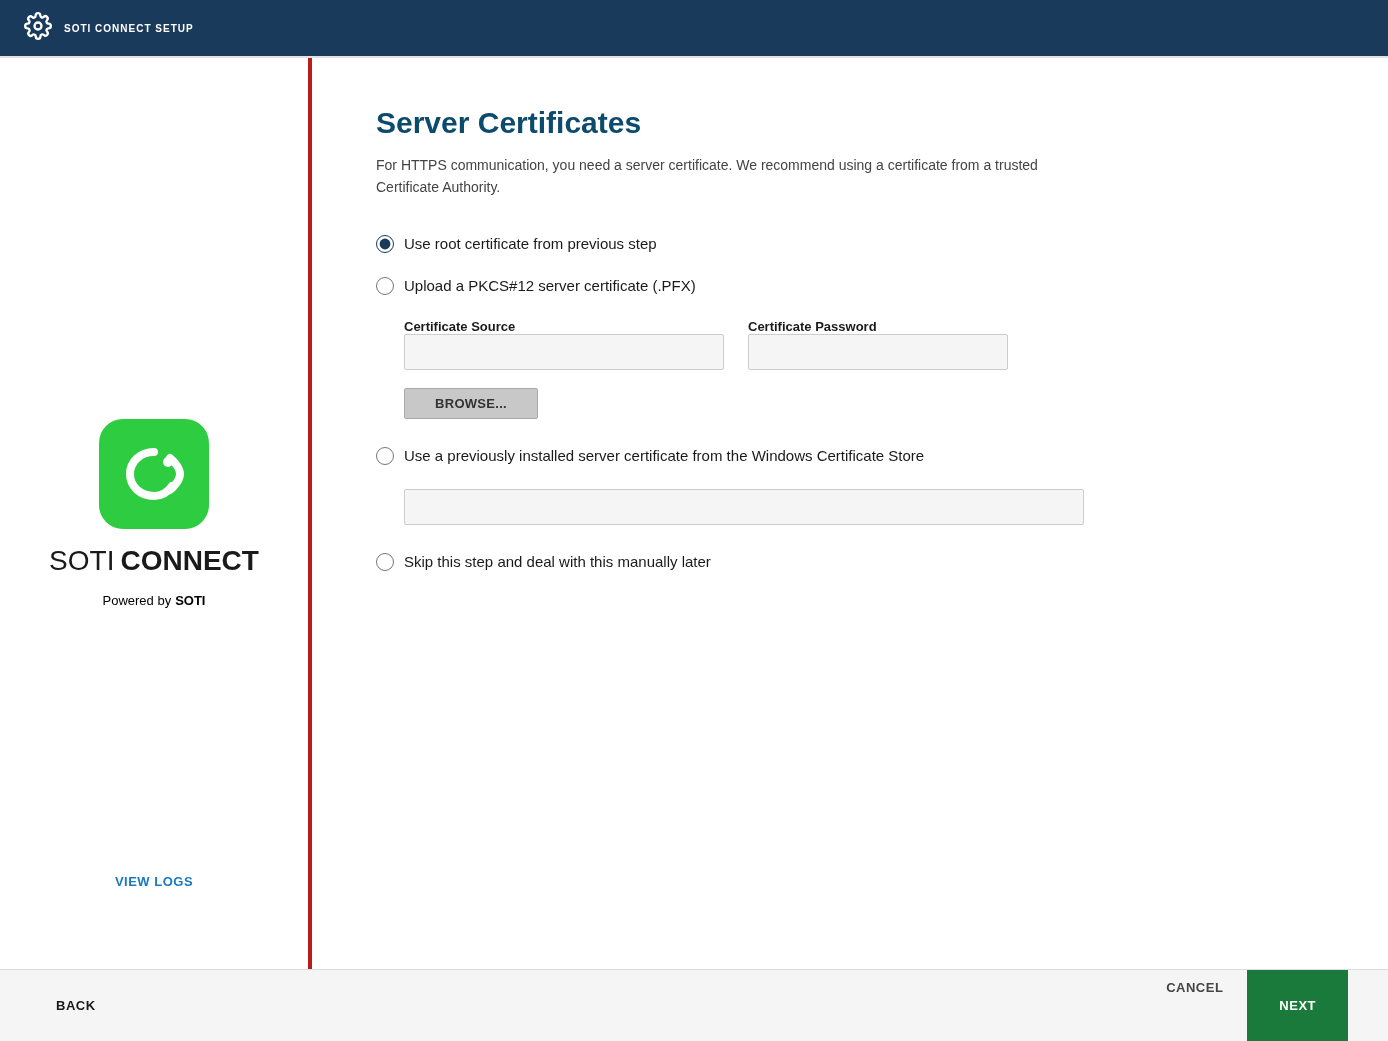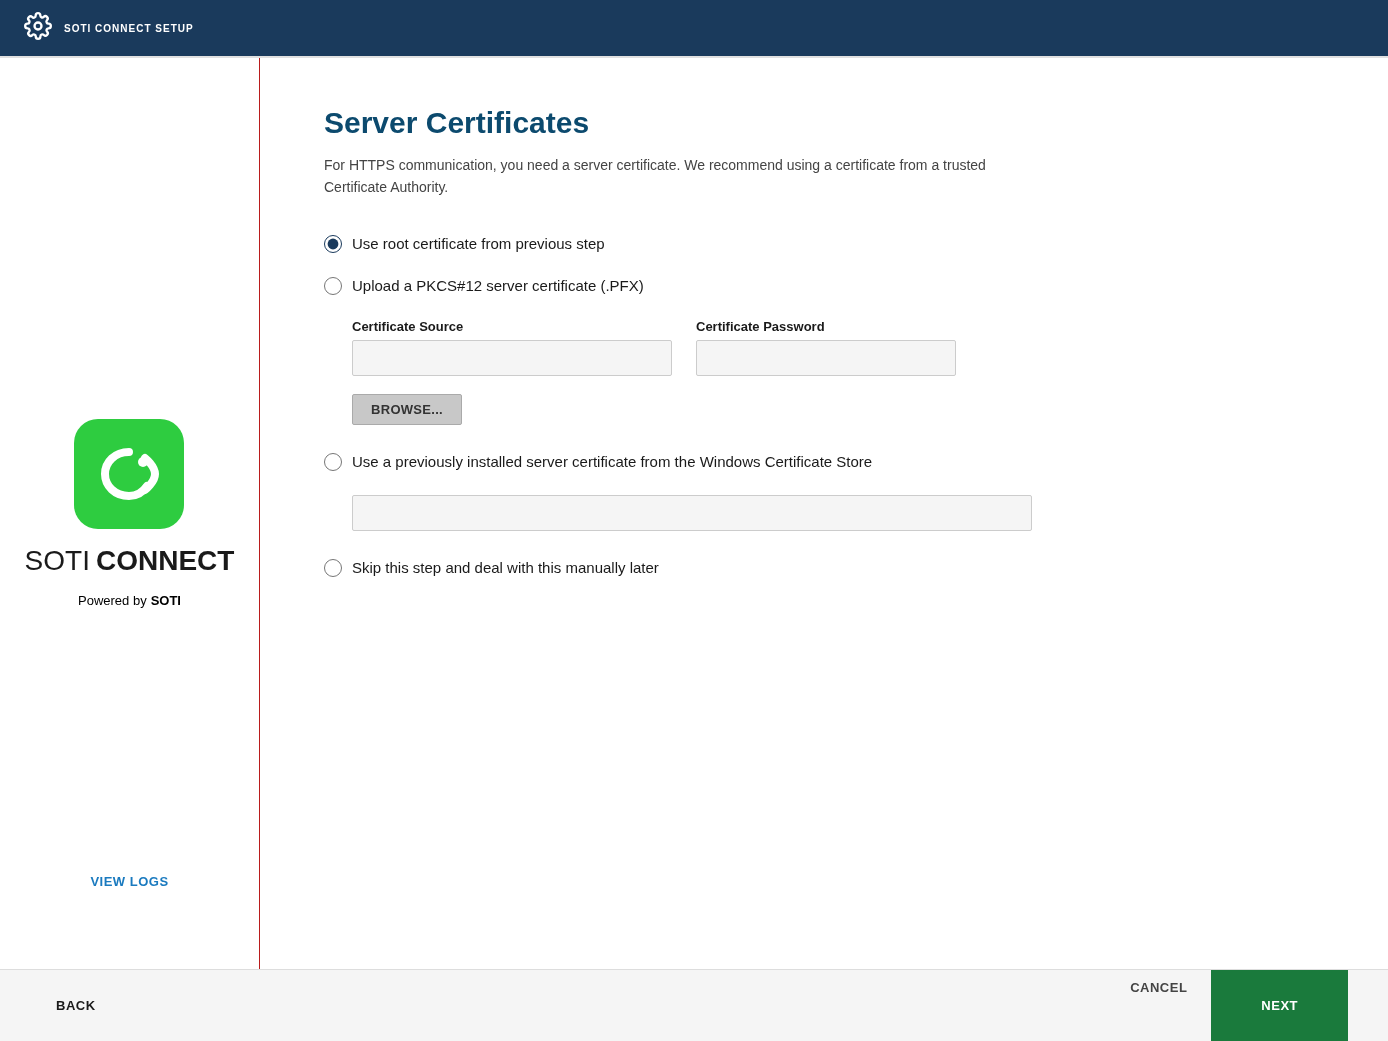--- a/index.html
+++ b/index.html
@@ -30,23 +30,23 @@
     
     .main-body {
       display: flex;
       flex: 1;
       overflow: hidden;
       border-top: 2px solid #e0e0e0;
     }
 
     
     .sidebar {
-      width: 260px;
+      width: 312px;
       background: #fff;
-      border-right: 1px solid #b91c1c;
+      border-right: 4px solid #b91c1c;
       display: flex;
       flex-direction: column;
       align-items: center;
       justify-content: center;
       padding: 62px 20px;
       flex-shrink: 0;
       position: relative;
     }
     .soti-logo-wrap {
       display: flex;
@@ -146,21 +146,20 @@
       margin-bottom: 28px;
     }
     .field-row {
       display: flex;
       gap: 24px;
       margin-bottom: 10px;
     }
     .field-group {
       display: flex;
       flex-direction: column;
-      gap: 6px;
     }
     .field-label {
       font-size: 13px;
       font-weight: 700;
       color: #1a1a1a;
     }
     .field-input {
       height: 36px;
       border: 1px solid #ccc;
       background: #f5f5f5;
@@ -175,21 +174,21 @@
     }
     .cert-password-input {
       width: 260px;
     }
     .cert-thumbprint-input {
       width: 680px;
     }
 
     .browse-btn {
       margin-top: 8px;
-      padding: 7px 18px;
+      padding: 7px 30px;
       background: #c8c8c8;
       border: 1px solid #aaa;
       border-radius: 2px;
       font-size: 13px;
       font-weight: 600;
       color: #333;
       cursor: pointer;
       letter-spacing: 0.3px;
     }
 
@@ -237,21 +236,21 @@
     }
     .next-btn {
       background: #1a7a3c;
       border: none;
       font-size: 13px;
       font-weight: 700;
       color: #fff;
       cursor: pointer;
       letter-spacing: 0.5px;
       text-transform: uppercase;
-      padding: 14px 50px;
+      padding: 14px 32px;
       min-width: 100px;
       height: 72px;
     }
   </style>
 </head>
 <body>
 
 <header class="header">
   <span>
     <svg class="header-gear" viewBox="0 0 24 24" fill="none" stroke="white" stroke-width="2" stroke-linecap="round" stroke-linejoin="round">

